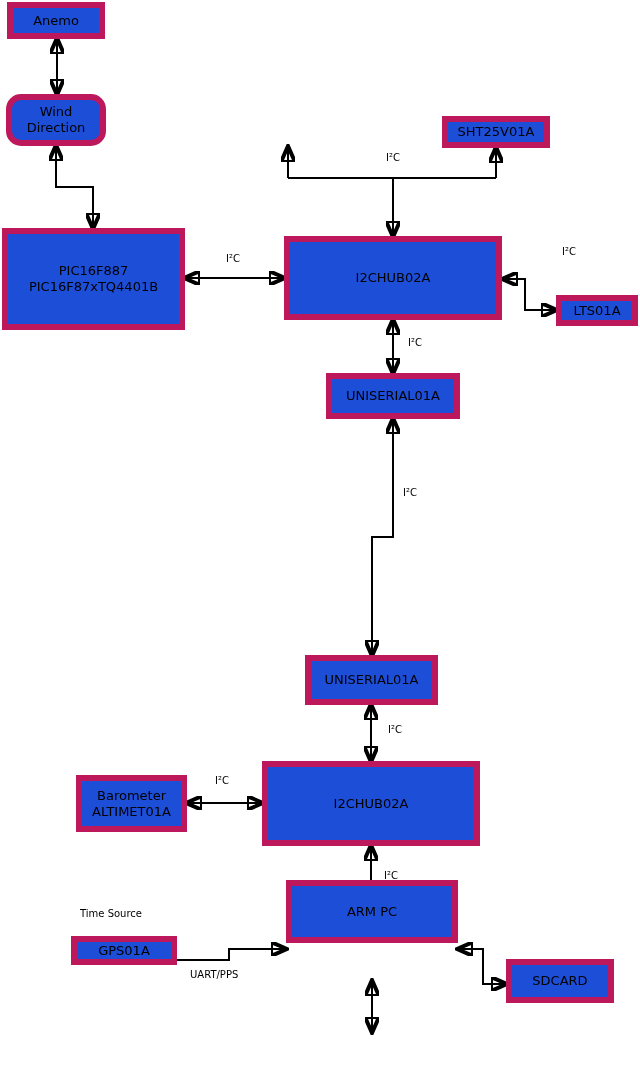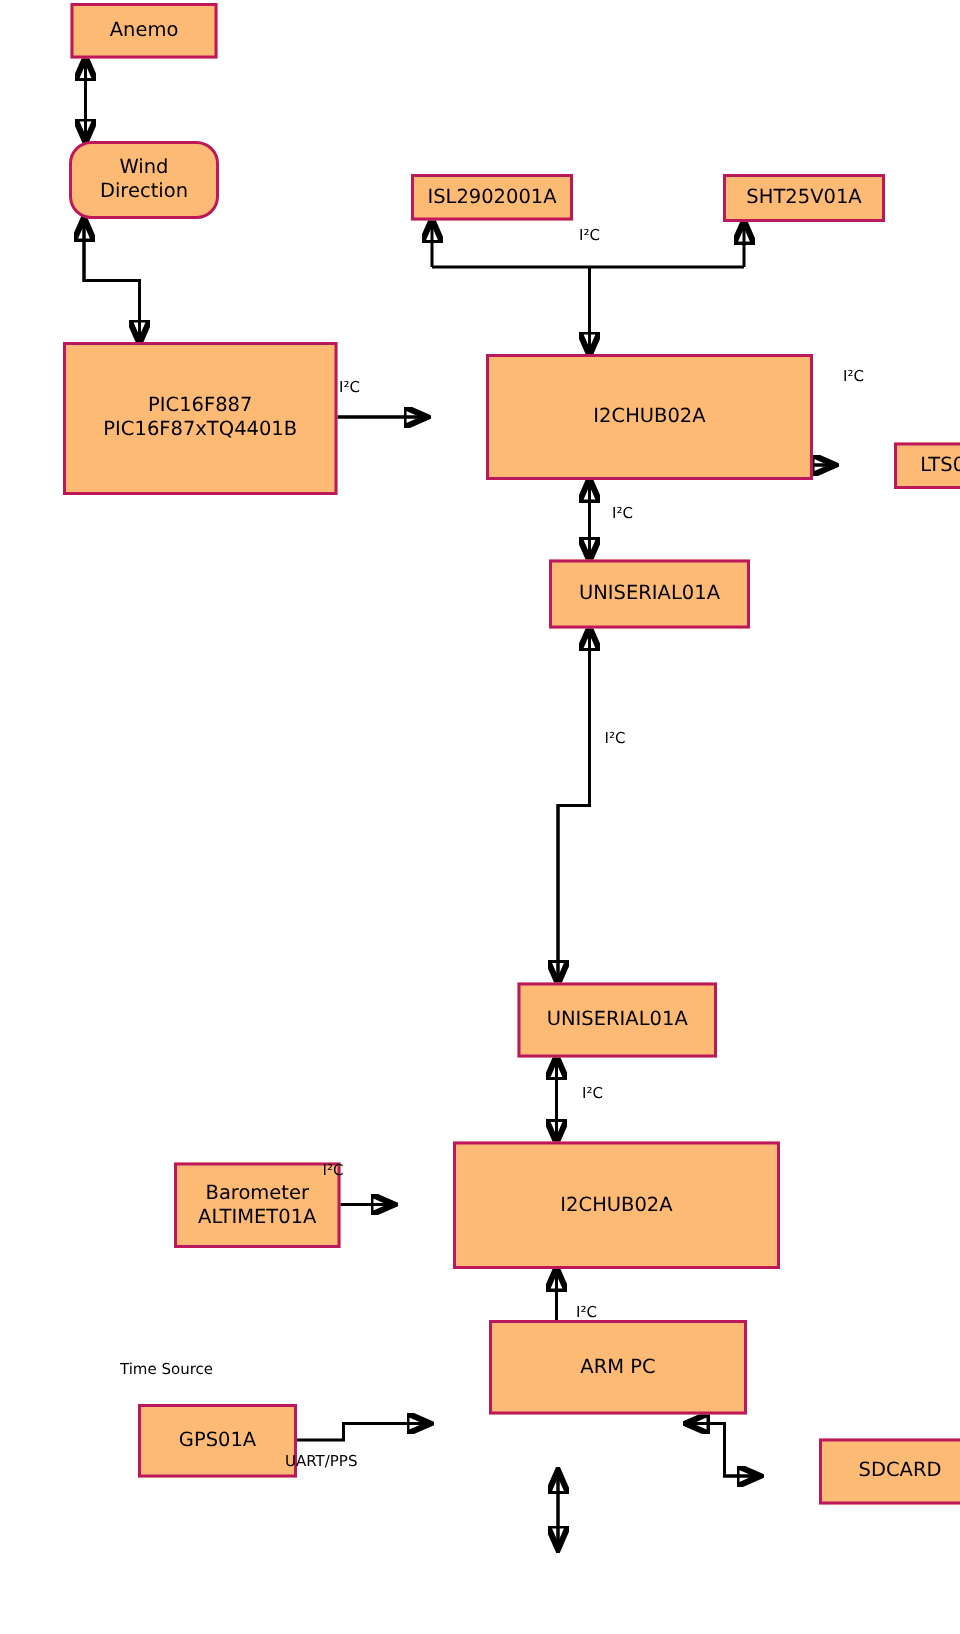--- a/index.html
+++ b/index.html
@@ -9,48 +9,47 @@
     background:#ffffff;
     font-family:"DejaVu Sans","Liberation Sans",sans-serif;
     color:#000000;
     overflow:hidden;
   }
   #edges{position:absolute;left:0;top:0;width:640px;height:1089px;pointer-events:none;}
   #edges path{fill:none;stroke:#000000;stroke-width:2;}
   .node{
     position:absolute;
     box-sizing:border-box;
-    border:2px solid #be185d;
-    background:#fdba74;
+    border:6px solid #be185d;
+    background:#1d4ed8;
     display:flex;align-items:center;justify-content:center;
     text-align:center;
     font-size:13px;line-height:1.22;
     white-space:pre-line;
-    margin-left:40px;
   }
   .elabel{
     position:absolute;
     font-size:10px;line-height:1.2;
     white-space:nowrap;
     color:#000000;
   }
   
   .n-anemo{left:7px;top:2px;width:98px;height:37px;}
   .n-wind{left:6px;top:94px;width:100px;height:52px;border-radius:15px;}
   .n-pic{left:2px;top:228px;width:183px;height:102px;}
   .n-isl{left:234px;top:116px;width:108px;height:31px;}
   .n-sht{left:442px;top:116px;width:108px;height:32px;}
   .n-hub1{left:284px;top:236px;width:218px;height:84px;}
   .n-lts{left:556px;top:295px;width:82px;height:31px;}
   .n-uni1{left:326px;top:373px;width:134px;height:46px;}
   .n-uni2{left:305px;top:655px;width:133px;height:50px;}
   .n-hub2{left:262px;top:761px;width:218px;height:85px;}
   .n-baro{left:76px;top:775px;width:111px;height:57px;}
   .n-arm{left:286px;top:880px;width:172px;height:63px;}
-  .n-gps{left:52px;top:936px;width:106px;height:49px;}
+  .n-gps{left:71px;top:936px;width:106px;height:29px;}
   .n-sd{left:506px;top:959px;width:108px;height:44px;}
   .n-usb{left:282px;top:1032px;width:180px;height:56px;}
   
   .l-bus-top{left:386px;top:152px;}
   .l-pic-hub1{left:226px;top:253px;}
   .l-hub1-lts{left:562px;top:246px;}
   .l-hub1-uni1{left:408px;top:337px;}
   .l-uni-link{left:403px;top:487px;}
   .l-uni2-hub2{left:388px;top:724px;}
   .l-baro-hub2{left:215px;top:775px;}
@@ -124,21 +123,20 @@
         <path d="M372,1032 V981" marker-end="url(#ah)"></path>
       </g>
     </g>
   </svg>
 
   <div class="node n-anemo">Anemo</div>
   <div class="node n-wind">Wind
 Direction</div>
   <div class="node n-pic">PIC16F887
 PIC16F87xTQ4401B</div>
-  <div class="node n-isl">ISL2902001A</div>
   <div class="node n-sht">SHT25V01A</div>
   <div class="node n-hub1">I2CHUB02A</div>
   <div class="node n-lts">LTS01A</div>
   <div class="node n-uni1">UNISERIAL01A</div>
   <div class="node n-uni2">UNISERIAL01A</div>
   <div class="node n-hub2">I2CHUB02A</div>
   <div class="node n-baro">Barometer
 ALTIMET01A</div>
   <div class="node n-arm">ARM PC</div>
   <div class="node n-gps">GPS01A</div>

